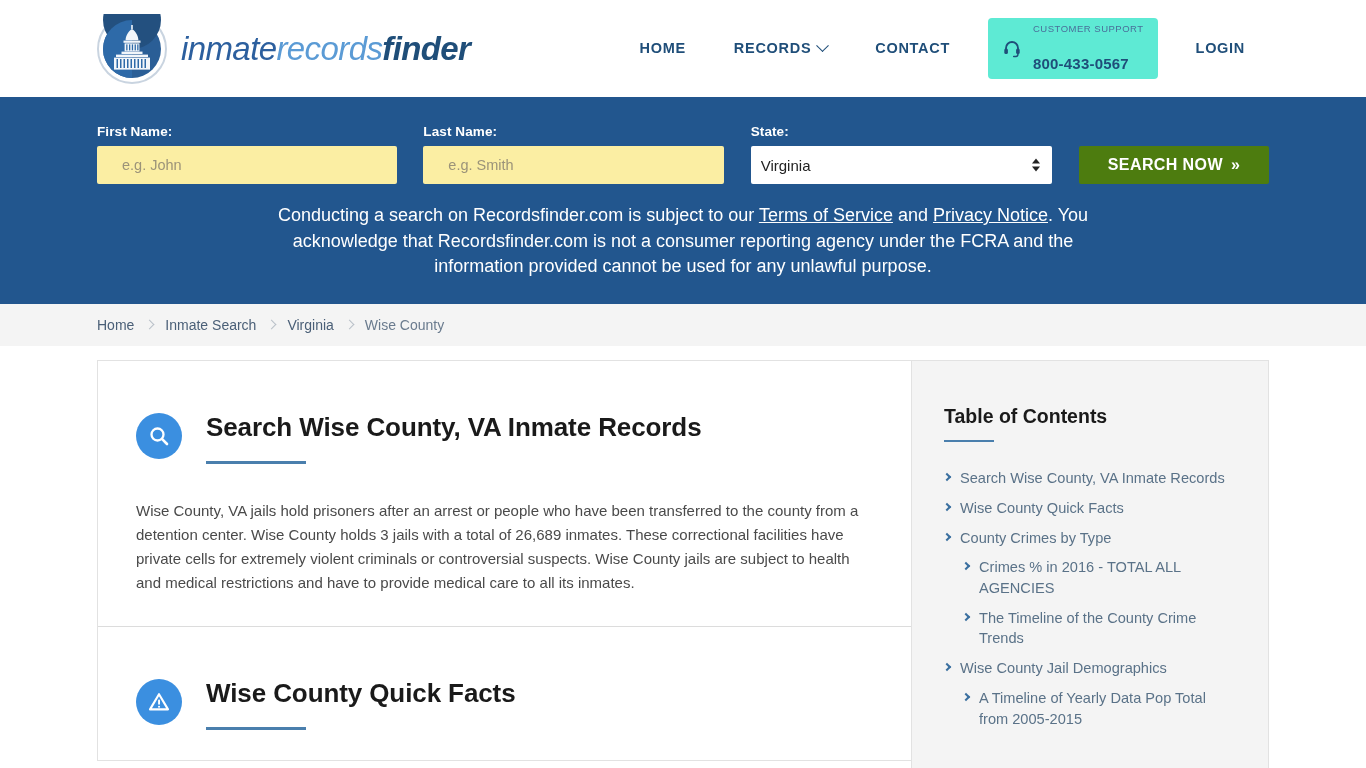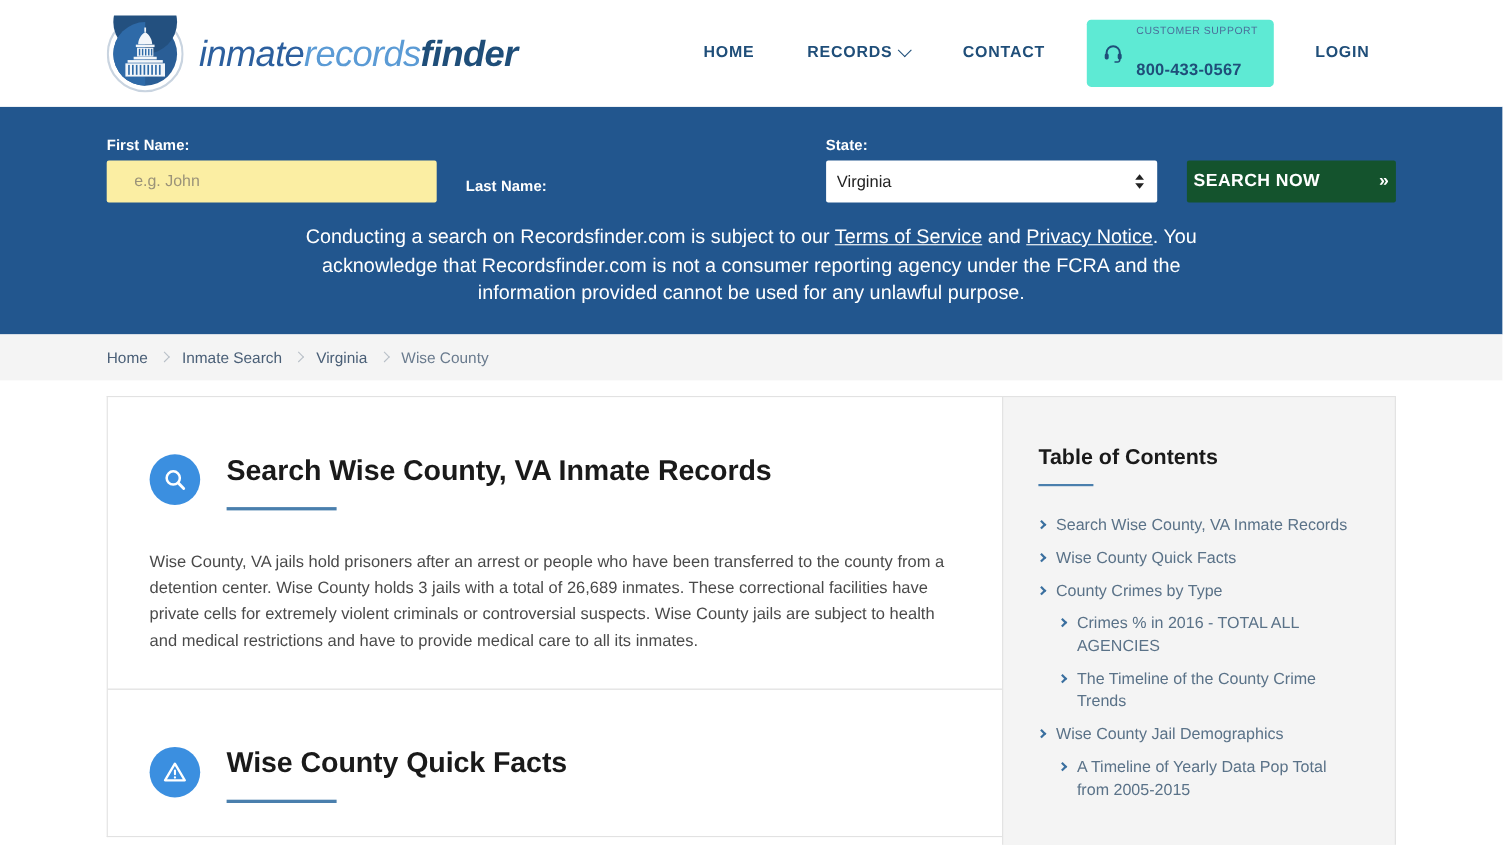--- a/index.html
+++ b/index.html
@@ -158,32 +158,32 @@
   .select-arrows div {
     width: 0; height: 0;
     border-left: 4px solid transparent;
     border-right: 4px solid transparent;
   }
   .sa-up { border-bottom: 5px solid #222; margin-bottom: 3px; }
   .sa-dn { border-top: 5px solid #222; }
   .search-btn {
     height: 38px;
     flex: 0 0 190px;
-    background: #14532d;
+    background: #4d7c0f;
     color: #fff;
     border: none;
     border-radius: 2px;
     font-size: 16px;
     font-weight: 700;
     letter-spacing: 0.4px;
     cursor: pointer;
     font-family: "Liberation Sans", sans-serif;
     display: flex;
     align-items: center;
-    justify-content: space-between;
+    justify-content: center;
     gap: 8px;
   }
   .disclaimer {
     text-align: center;
     font-size: 18px;
     line-height: 1.42;
     margin: 19px auto 0 auto;
     max-width: 860px;
     color: #ffffff;
   }
@@ -390,20 +390,21 @@
 <div class="search-banner">
 
   <form class="search-form">
     <div class="field-group fg-first">
       <label class="field-label">First Name:</label>
       <input class="text-input" type="text" placeholder="e.g. John" style="">
     </div>
 
     <div class="field-group fg-last">
       <label class="field-label">Last Name:</label>
+      <input class="text-input" type="text" placeholder="e.g. Smith" style="">
     </div>
 
     <div class="field-group fg-state">
       <label class="field-label">State:</label>
       <div class="select-wrap">
         <select class="select-input">
           <option>Virginia</option>
         </select>
         <span class="select-arrows">
           <div class="sa-up"></div>

